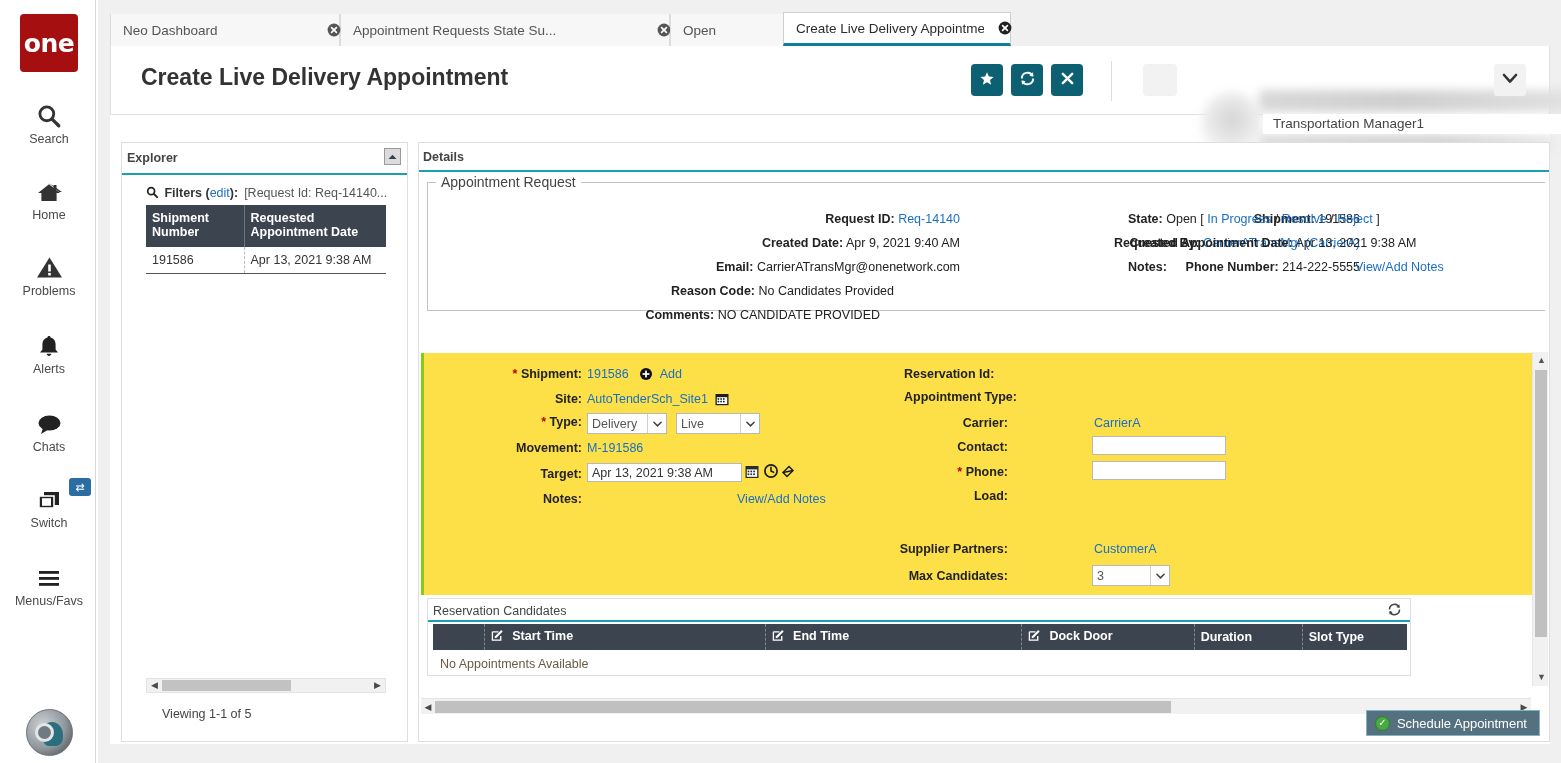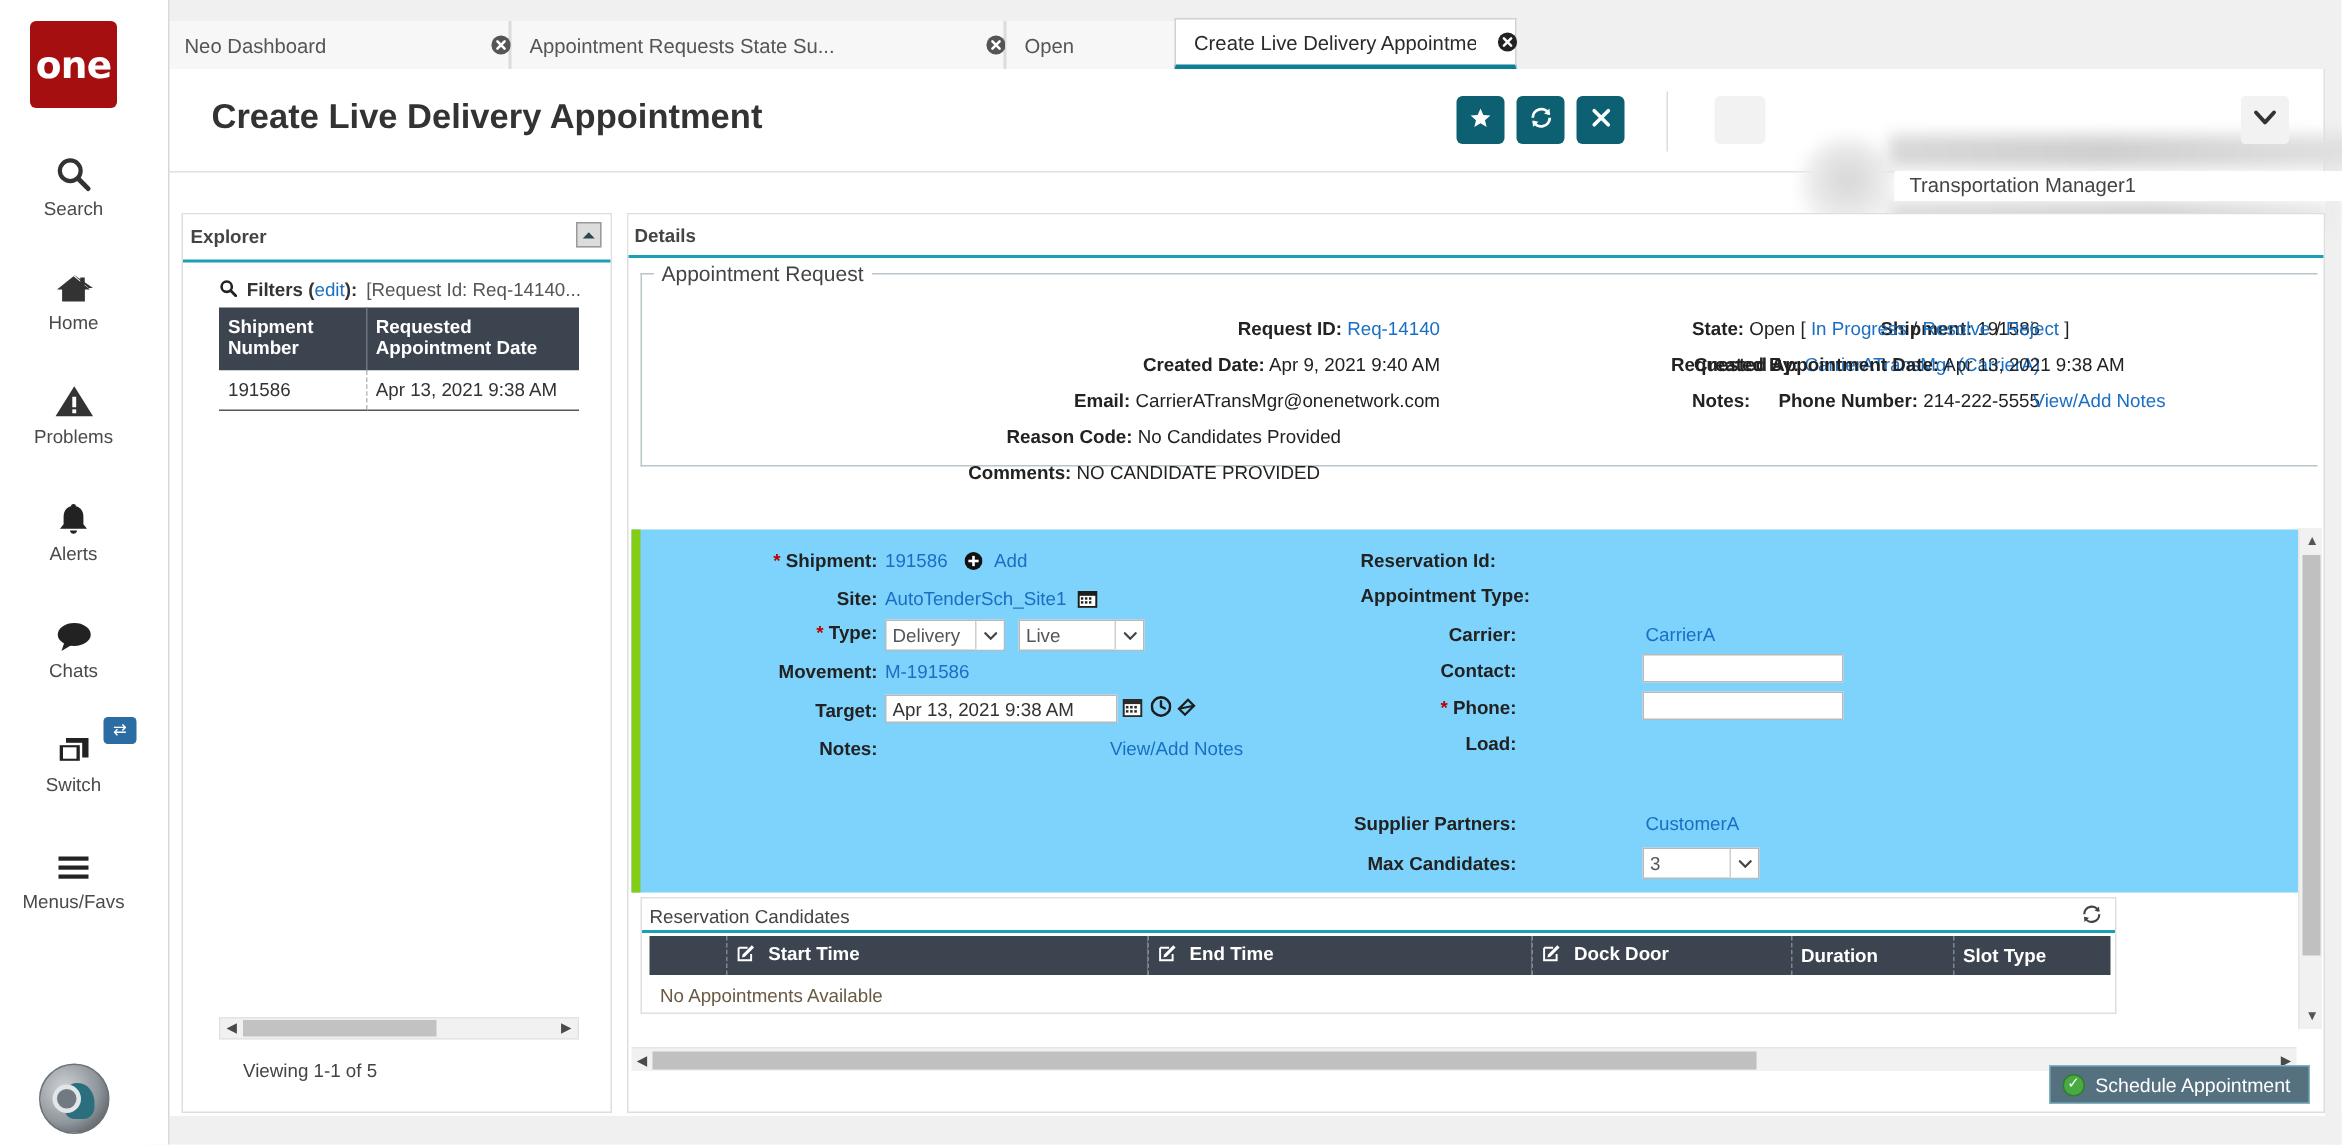--- a/index.html
+++ b/index.html
@@ -9,21 +9,21 @@
     overflow: hidden;
     background: #ffffff;
     font-family: "Liberation Sans", sans-serif;
     font-size: 12px;
     color: #333;
   }
 
   
   #left-rail {
     position: absolute; left: 0; top: 0;
-    width: 113px; height: 763px;
+    width: 96px; height: 763px;
     background: #ffffff;
     border-right: 1px solid #d7d7d7;
     z-index: 20;
   }
   .brand-logo {
     position: absolute; left: 20px; top: 14px;
     width: 58px; height: 58px;
     background: #a50f0f;
     border-radius: 4px;
     display: flex; align-items: center; justify-content: center;
@@ -301,22 +301,22 @@
   .sub-tab.active {
     background: #fff; color: #0d7f96; font-weight: bold;
     border: 1px solid #1a9fb5; border-bottom: 2px solid #fff;
     height: 30px; line-height: 29px; top: 0; z-index: 3;
   }
 
   
   #form-area {
     position: absolute; left: 2px; top: 210px;
     width: 1112px; height: 242px;
-    background: #7dd3fc;
-    border-left: 6px solid #84cc16;
+    background: #fde047;
+    border-left: 3px solid #84cc16;
     border-right: 1px solid #e5e5e5;
     overflow: hidden;
   }
   .inp {
     border: 1px solid #b9b9b9; background: #fff;
     height: 19px; font-size: 12.5px; color: #333;
     padding: 0 4px;
     font-family: "Liberation Sans", sans-serif;
   }
   .sel {

